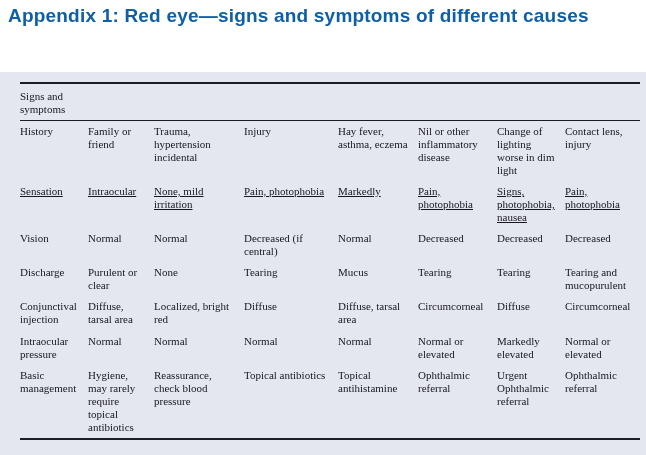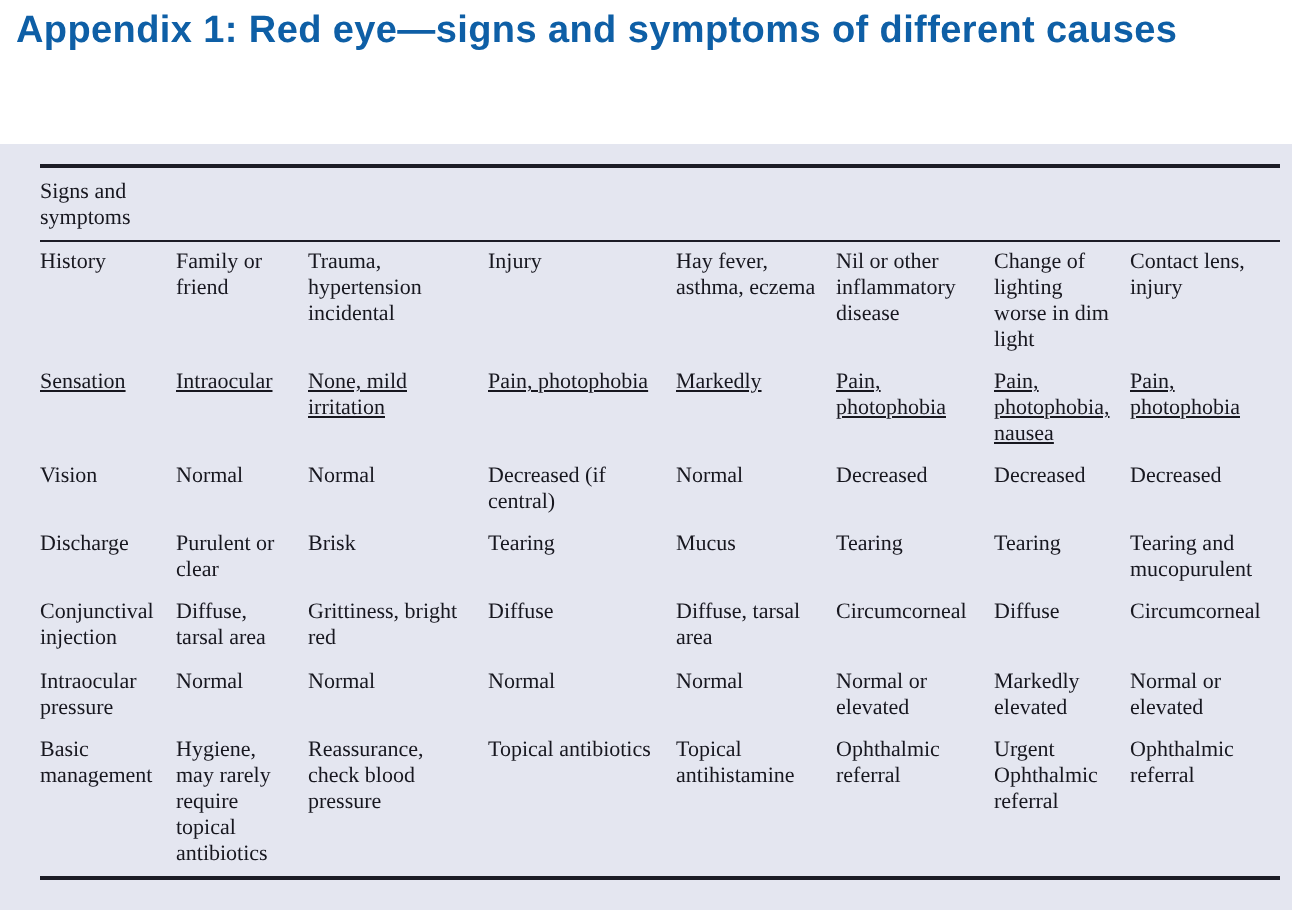--- a/index.html
+++ b/index.html
@@ -115,47 +115,47 @@
           <td>Change of lighting worse in dim light</td>
           <td>Contact lens, injury</td>
         </tr>
         <tr>
           <td>Sensation</td>
           <td>Intraocular</td>
           <td>None, mild irritation</td>
           <td>Pain, photophobia</td>
           <td>Markedly</td>
           <td>Pain, photophobia</td>
-          <td>Pain, photophobia, nausea</td>
+          <td>Signs, photophobia, nausea</td>
           <td>Pain, photophobia</td>
         </tr>
         <tr>
           <td>Vision</td>
           <td>Normal</td>
           <td>Normal</td>
           <td>Decreased (if central)</td>
           <td>Normal</td>
           <td>Decreased</td>
           <td>Decreased</td>
           <td>Decreased</td>
         </tr>
         <tr>
           <td>Discharge</td>
           <td>Purulent or clear</td>
-          <td>Brisk</td>
+          <td>None</td>
           <td>Tearing</td>
           <td>Mucus</td>
           <td>Tearing</td>
           <td>Tearing</td>
           <td>Tearing and mucopurulent</td>
         </tr>
         <tr>
           <td>Conjunctival injection</td>
           <td>Diffuse, tarsal area</td>
-          <td>Grittiness, bright red</td>
+          <td>Localized, bright red</td>
           <td>Diffuse</td>
           <td>Diffuse, tarsal area</td>
           <td>Circumcorneal</td>
           <td>Diffuse</td>
           <td>Circumcorneal</td>
         </tr>
         <tr>
           <td>Intraocular pressure</td>
           <td>Normal</td>
           <td>Normal</td>

